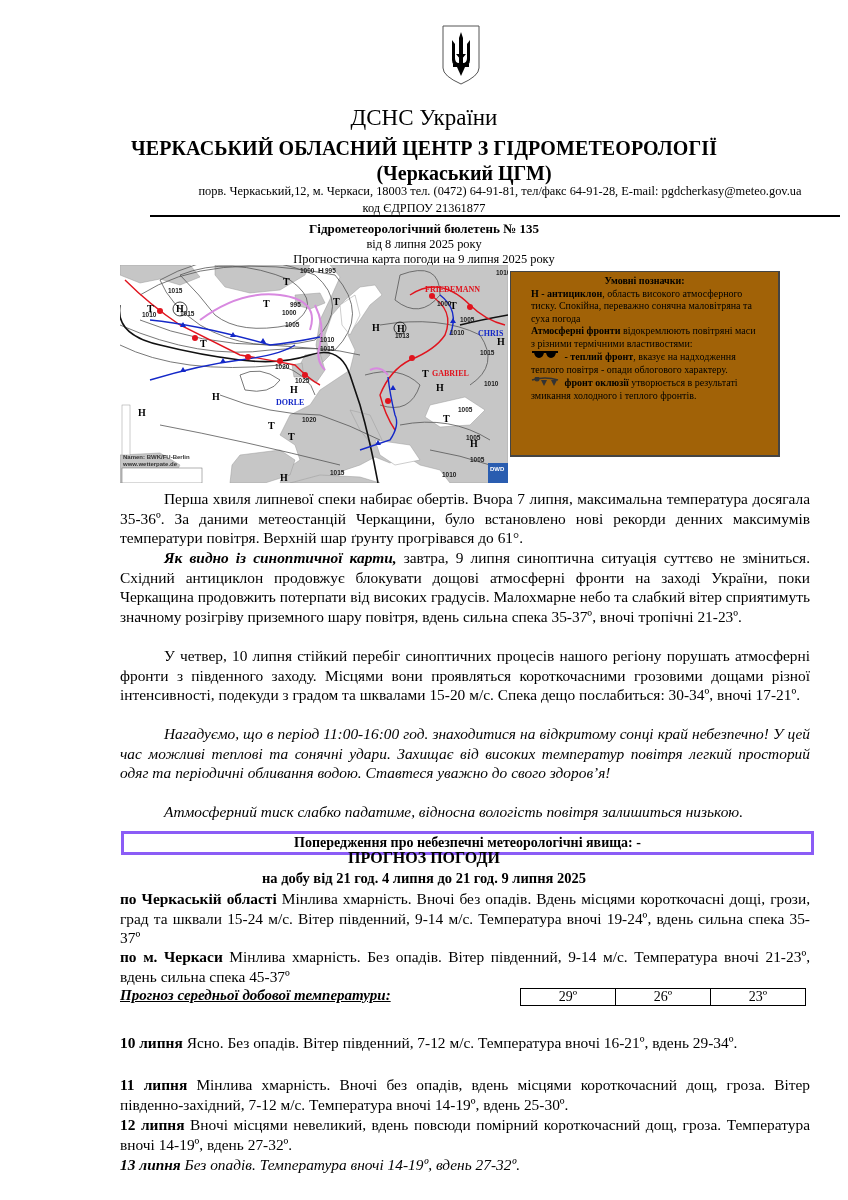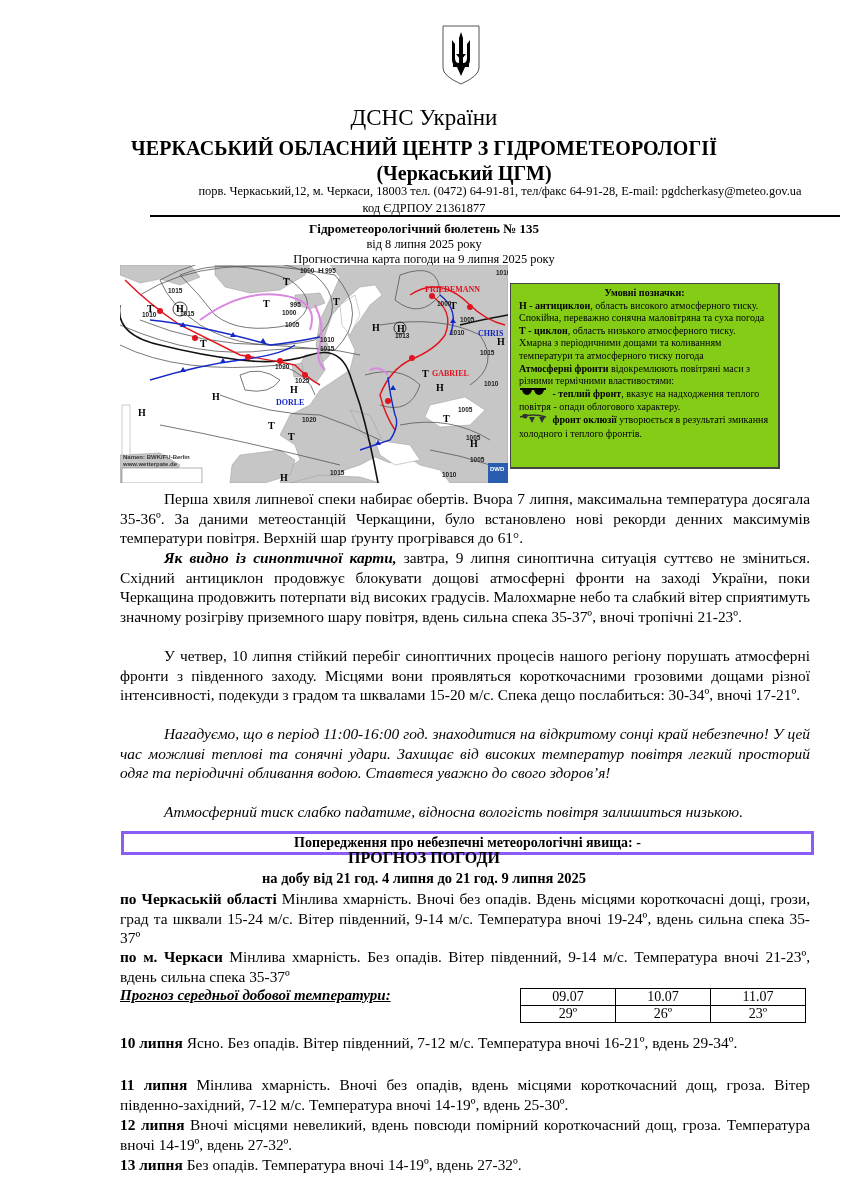--- a/index.html
+++ b/index.html
@@ -12,22 +12,22 @@
   #org-title { left: 0; width: 848px; top: 137px; font-size: 20px; font-weight: bold; font-family: "Liberation Serif", serif; letter-spacing: 0.1px; }
   #org-short { left: 0; width: 848px; top: 162px; font-size: 20px; font-weight: bold; padding-left: 40px; }
   #address { left: 150px; width: 700px; top: 184px; font-size: 12.4px; text-align: center; white-space: nowrap; }
   #edrpou { left: 0; width: 848px; top: 201px; font-size: 12.4px; }
   #rule { left: 150px; width: 690px; top: 215px; height: 0; border-top: 2px solid #000; }
   #bulletin-title { left: 0; width: 848px; top: 221px; font-size: 13px; font-weight: bold; }
   #bulletin-date { left: 0; width: 848px; top: 237px; font-size: 12.4px; }
   #map-title { left: 0; width: 848px; top: 252px; font-size: 12.4px; }
 
   #map { left: 120px; top: 265px; width: 388px; height: 218px; background: #fff; overflow: hidden; }
-  #legend { left: 510px; top: 283px; width: 270px; height: 186px; border: 1.5px solid #444;
-            border-right-width: 2px; border-bottom-width: 2px; font-size: 10px; line-height: 12.6px; padding: 3px 8px; box-sizing: border-box; background: #84cc16; }
+  #legend { left: 510px; top: 271px; width: 270px; height: 186px; border: 1.5px solid #444;
+            border-right-width: 2px; border-bottom-width: 2px; font-size: 10px; line-height: 12.6px; padding: 3px 20px; box-sizing: border-box; background: #a16207; }
   #legend .lt { text-align: center; font-weight: bold; }
   #legend b { font-weight: bold; }
   .sym { display: inline-block; vertical-align: middle; margin-right: 3px; }
 
   .body-text { left: 120px; width: 690px; font-size: 15.4px; line-height: 19.6px; text-align: justify; }
   .indent { text-indent: 44px; }
   .it { font-style: italic; }
   #warn-box { left: 121px; top: 831px; width: 687px; height: 18px; border: 3px solid #8b5cf6; font-size: 14px; font-weight: bold; text-align: center; line-height: 18px; }
   #fc-title { left: 0; width: 848px; top: 849px; font-size: 16px; font-weight: bold; text-align: center; }
   #fc-period { left: 0; width: 848px; top: 870px; font-size: 14.5px; font-weight: bold; text-align: center; }
@@ -201,21 +201,20 @@
     <rect x="2" y="203" width="80" height="15" fill="#fff" stroke="#666" stroke-width="0.5"></rect>
     <rect x="2" y="140" width="8" height="50" fill="#fff" stroke="#999" stroke-width="0.5"></rect>
     <rect x="368" y="198" width="20" height="20" fill="#2a5db0"></rect>
     <text x="370" y="206" font-family="Liberation Sans, sans-serif" font-size="6" font-weight="bold" fill="#fff">DWD</text>
   </svg>
 </div>
 
 <div id="legend" class="abs">
   <div class="lt">Умовні позначки:</div>
   <div><b>Н - антициклон</b><span>, область високого атмосферного тиску. Спокійна, переважно сонячна маловітряна та суха погода</span></div>
-  <div><b>Т - циклон</b><span>, область низького атмосферного тиску. Хмарна з періодичними дощами та коливанням температури та атмосферного тиску погода</span></div>
   <div><b>Атмосферні фронти</b><span> відокремлюють повітряні маси з різними термічними властивостями:</span></div>
   <div>
     <span class="sym"><svg width="28" height="10">
           <path d="M1 1 H27" stroke="#000" stroke-width="2"></path>
           <path d="M3 1 A5 6 0 0 0 13 1 Z M15 1 A5 6 0 0 0 25 1 Z" fill="#000"></path>
         </svg></span><b> - теплий фронт</b><span>, вказує на надходження теплого повітря - опади облогового характеру.</span>
   </div>
   <div>
     <span class="sym"><svg width="28" height="10">
           <path d="M1 3 Q14 -1 27 3" stroke="#333" stroke-width="1.5" fill="none"></path>
@@ -229,34 +228,29 @@
 <div class="abs body-text indent" style="top:548px;"><b class="it">Як видно із синоптичної карти,</b><span> завтра, 9 липня синоптична ситуація суттєво не зміниться. Східний антициклон продовжує блокувати дощові атмосферні фронти на заході України, поки Черкащина продовжить потерпати від високих градусів. Малохмарне небо та слабкий вітер сприятимуть значному розігріву приземного шару повітря, вдень сильна спека 35-37º, вночі тропічні 21-23º.</span></div>
 <div class="abs body-text indent" style="top:646px;">У четвер, 10 липня стійкий перебіг синоптичних процесів нашого регіону порушать атмосферні фронти з південного заходу. Місцями вони проявляться короткочасними грозовими дощами різної інтенсивності, подекуди з градом та шквалами 15-20 м/с. Спека дещо послабиться: 30-34º, вночі 17-21º.</div>
 <div class="abs body-text indent it" style="top:724px;">Нагадуємо, що в період 11:00-16:00 год. знаходитися на відкритому сонці край небезпечно! У цей час можливі теплові та сонячні удари. Захищає від високих температур повітря легкий просторий одяг та періодичні обливання водою. Ставтеся уважно до свого здоров’я!</div>
 <div class="abs body-text indent it" style="top:802px;">Атмосферний тиск слабко падатиме, відносна вологість повітря залишиться низькою.</div>
 
 <div id="warn-box" class="abs">Попередження про небезпечні метеорологічні явища: -</div>
 <div id="fc-title" class="abs">ПРОГНОЗ ПОГОДИ</div>
 <div id="fc-period" class="abs">на добу від 21 год. 4 липня до 21 год. 9 липня 2025</div>
 
 <div class="abs body-text" style="top:889px;"><b>по Черкаській області</b><span> Мінлива хмарність. Вночі без опадів. Вдень місцями короткочасні дощі, грози, град та шквали 15-24 м/с. Вітер південний, 9-14 м/с. Температура вночі 19-24º, вдень сильна спека 35-37º</span></div>
-<div class="abs body-text" style="top:947px;"><b>по м. Черкаси</b><span> Мінлива хмарність. Без опадів. Вітер південний, 9-14 м/с. Температура вночі 21-23º, вдень сильна спека 35-37º</span></div>
+<div class="abs body-text" style="top:947px;"><b>по м. Черкаси</b><span> Мінлива хмарність. Без опадів. Вітер південний, 9-14 м/с. Температура вночі 21-23º, вдень сильна спека 45-37º</span></div>
 
 <div id="avg-label" class="abs">Прогноз середньої добової температури:</div>
 <table id="avg-table" class="abs">
   <tbody>
-      <tr>
-    <td>09.07</td>
-    <td>10.07</td>
-    <td>11.07</td>
-  </tr>
   <tr>
     <td>29º</td>
     <td>26º</td>
     <td>23º</td>
   </tr>
 </tbody>
   </table>
 
 <div class="abs body-text" style="top:1033px;"><b>10 липня</b><span> Ясно. Без опадів. Вітер південний, 7-12 м/с. Температура вночі 16-21º, вдень 29-34º.</span></div>
 <div class="abs body-text" style="top:1075px;"><b>11 липня</b><span> Мінлива хмарність. Вночі без опадів, вдень місцями короткочасний дощ, гроза. Вітер південно-західний, 7-12 м/с. Температура вночі 14-19º, вдень 25-30º.</span></div>
 <div class="abs body-text" style="top:1115px;"><b>12 липня</b><span> Вночі місцями невеликий, вдень повсюди помірний короткочасний дощ, гроза. Температура вночі 14-19º, вдень 27-32º.</span></div>
-<div class="abs body-text" style="top:1155px;"><b>13 липня</b><span> Без опадів. Температура вночі 14-19º,  вдень 27-32º.</span></div>
+<div class="abs body-text" style="top:1155px;font-style:italic;"><b>13 липня</b><span> Без опадів. Температура вночі 14-19º,  вдень 27-32º.</span></div>
 
 </body></html>

